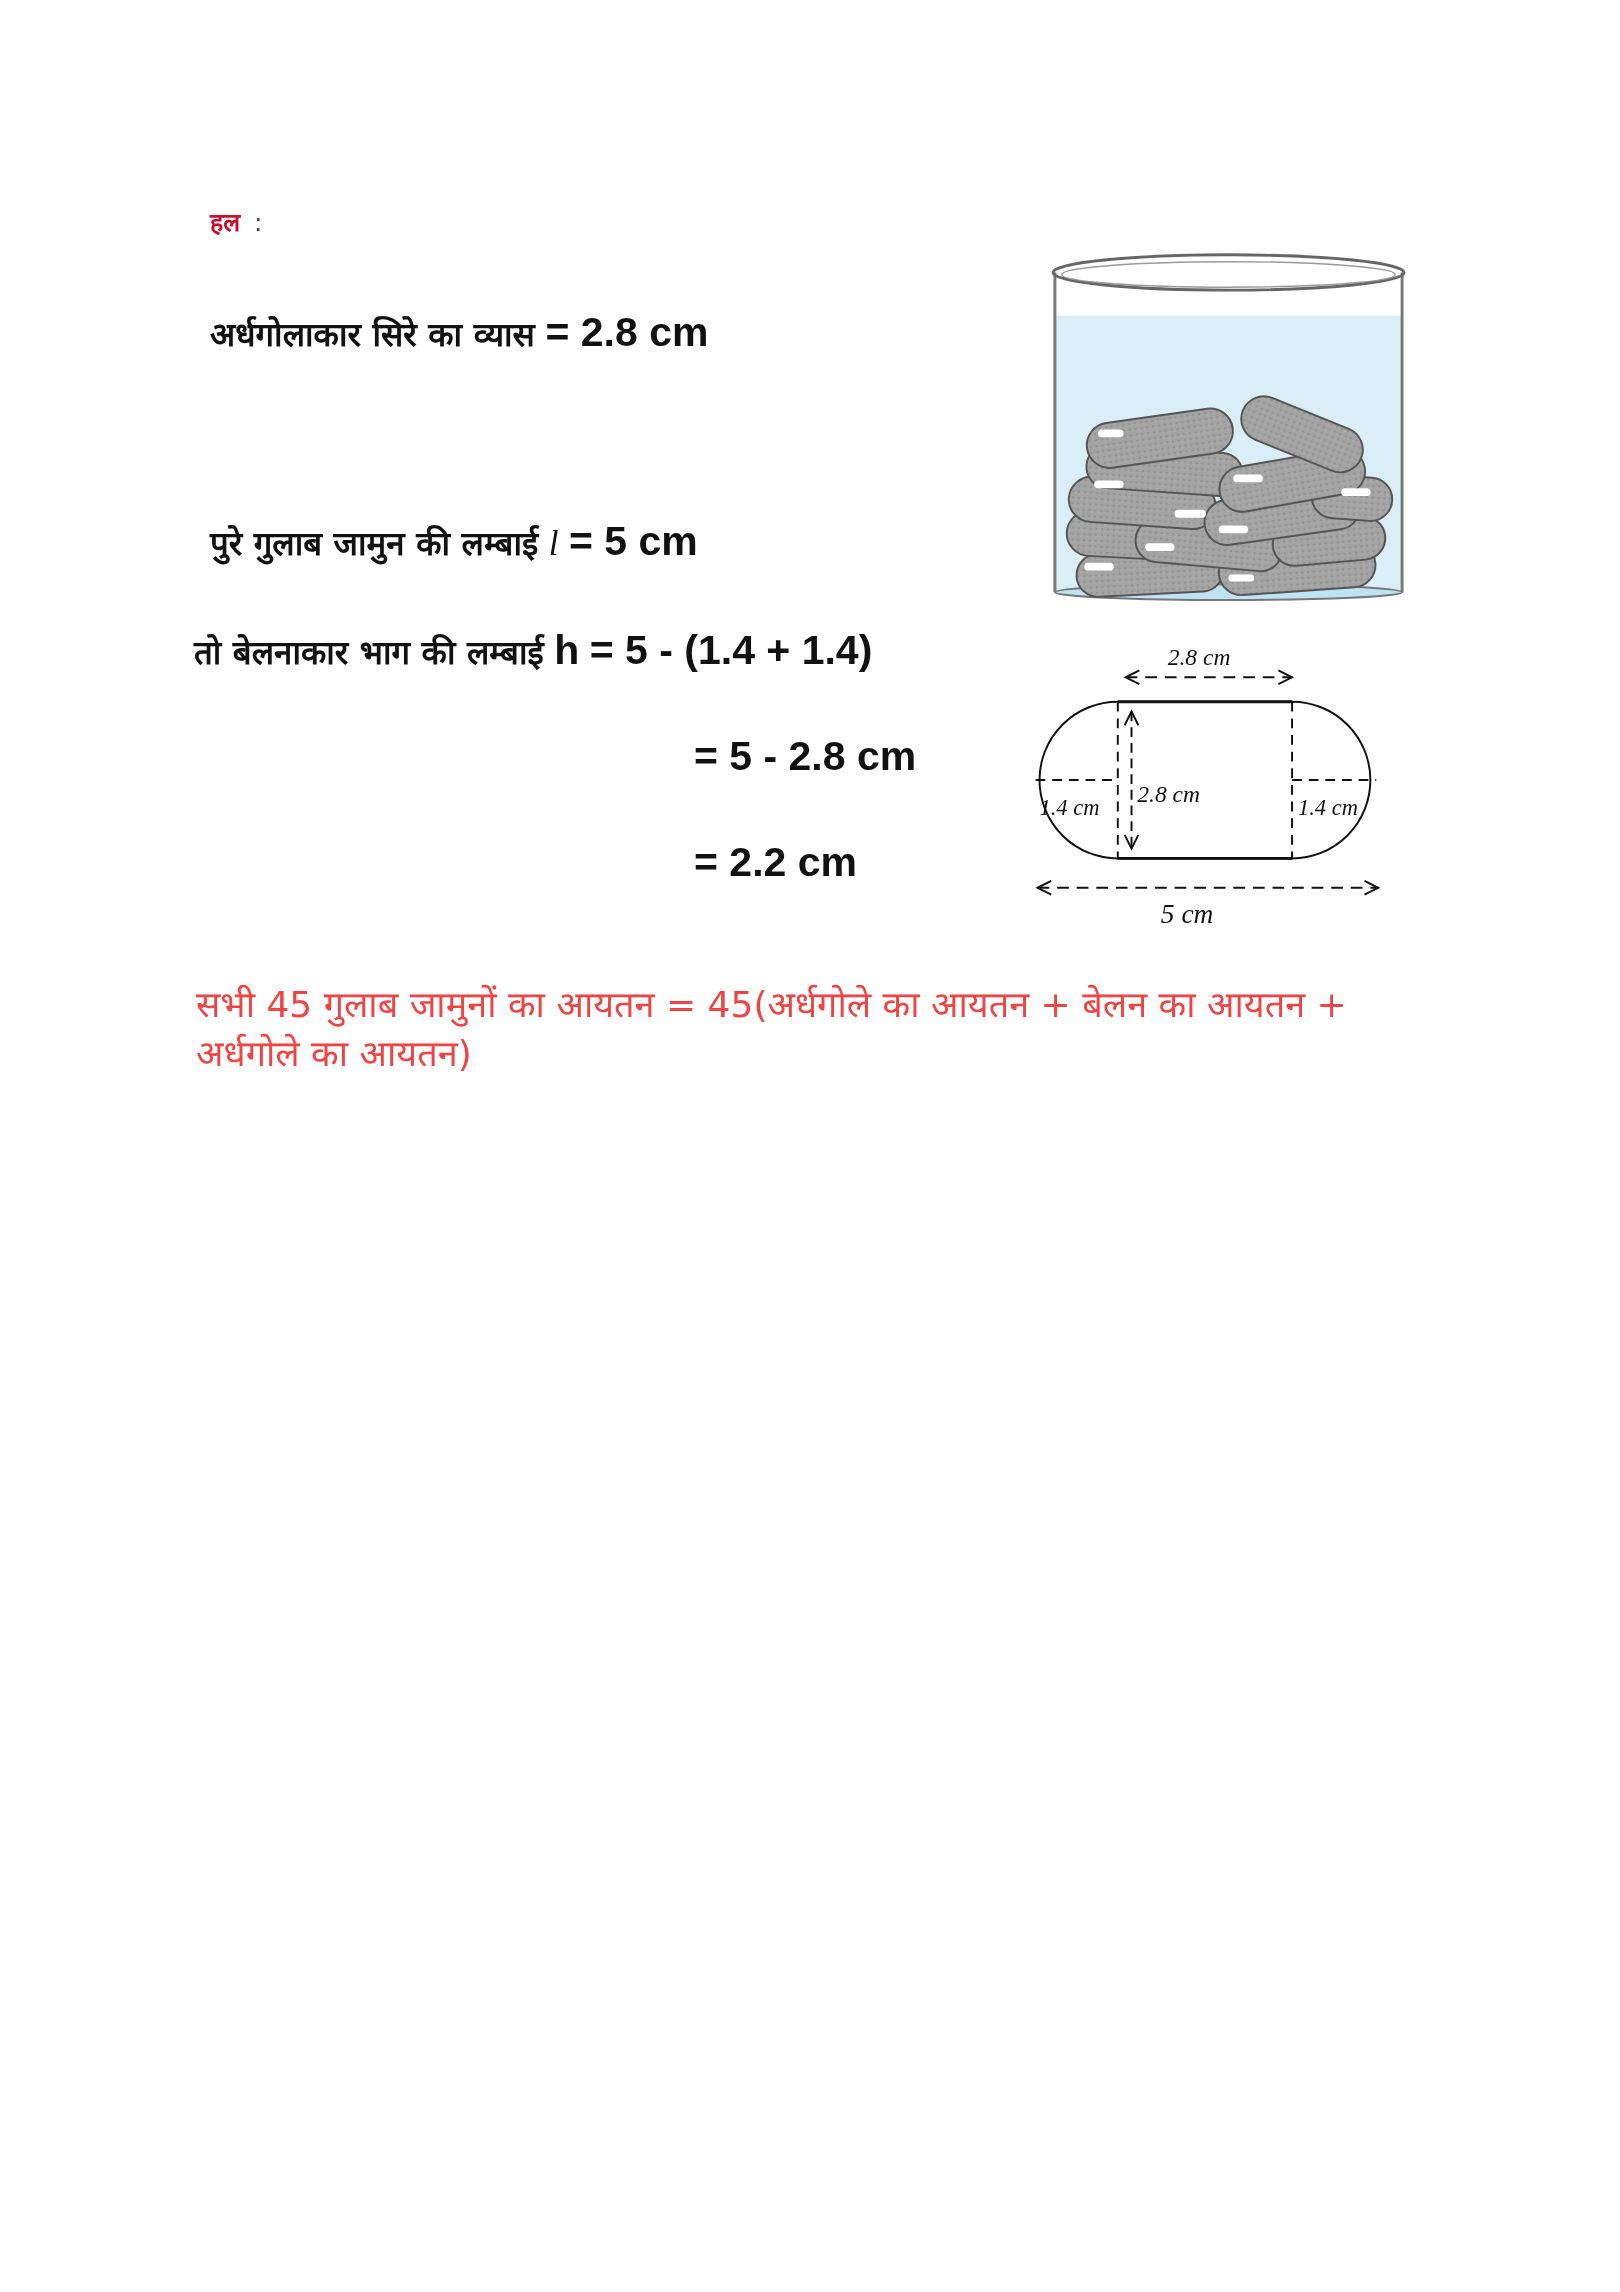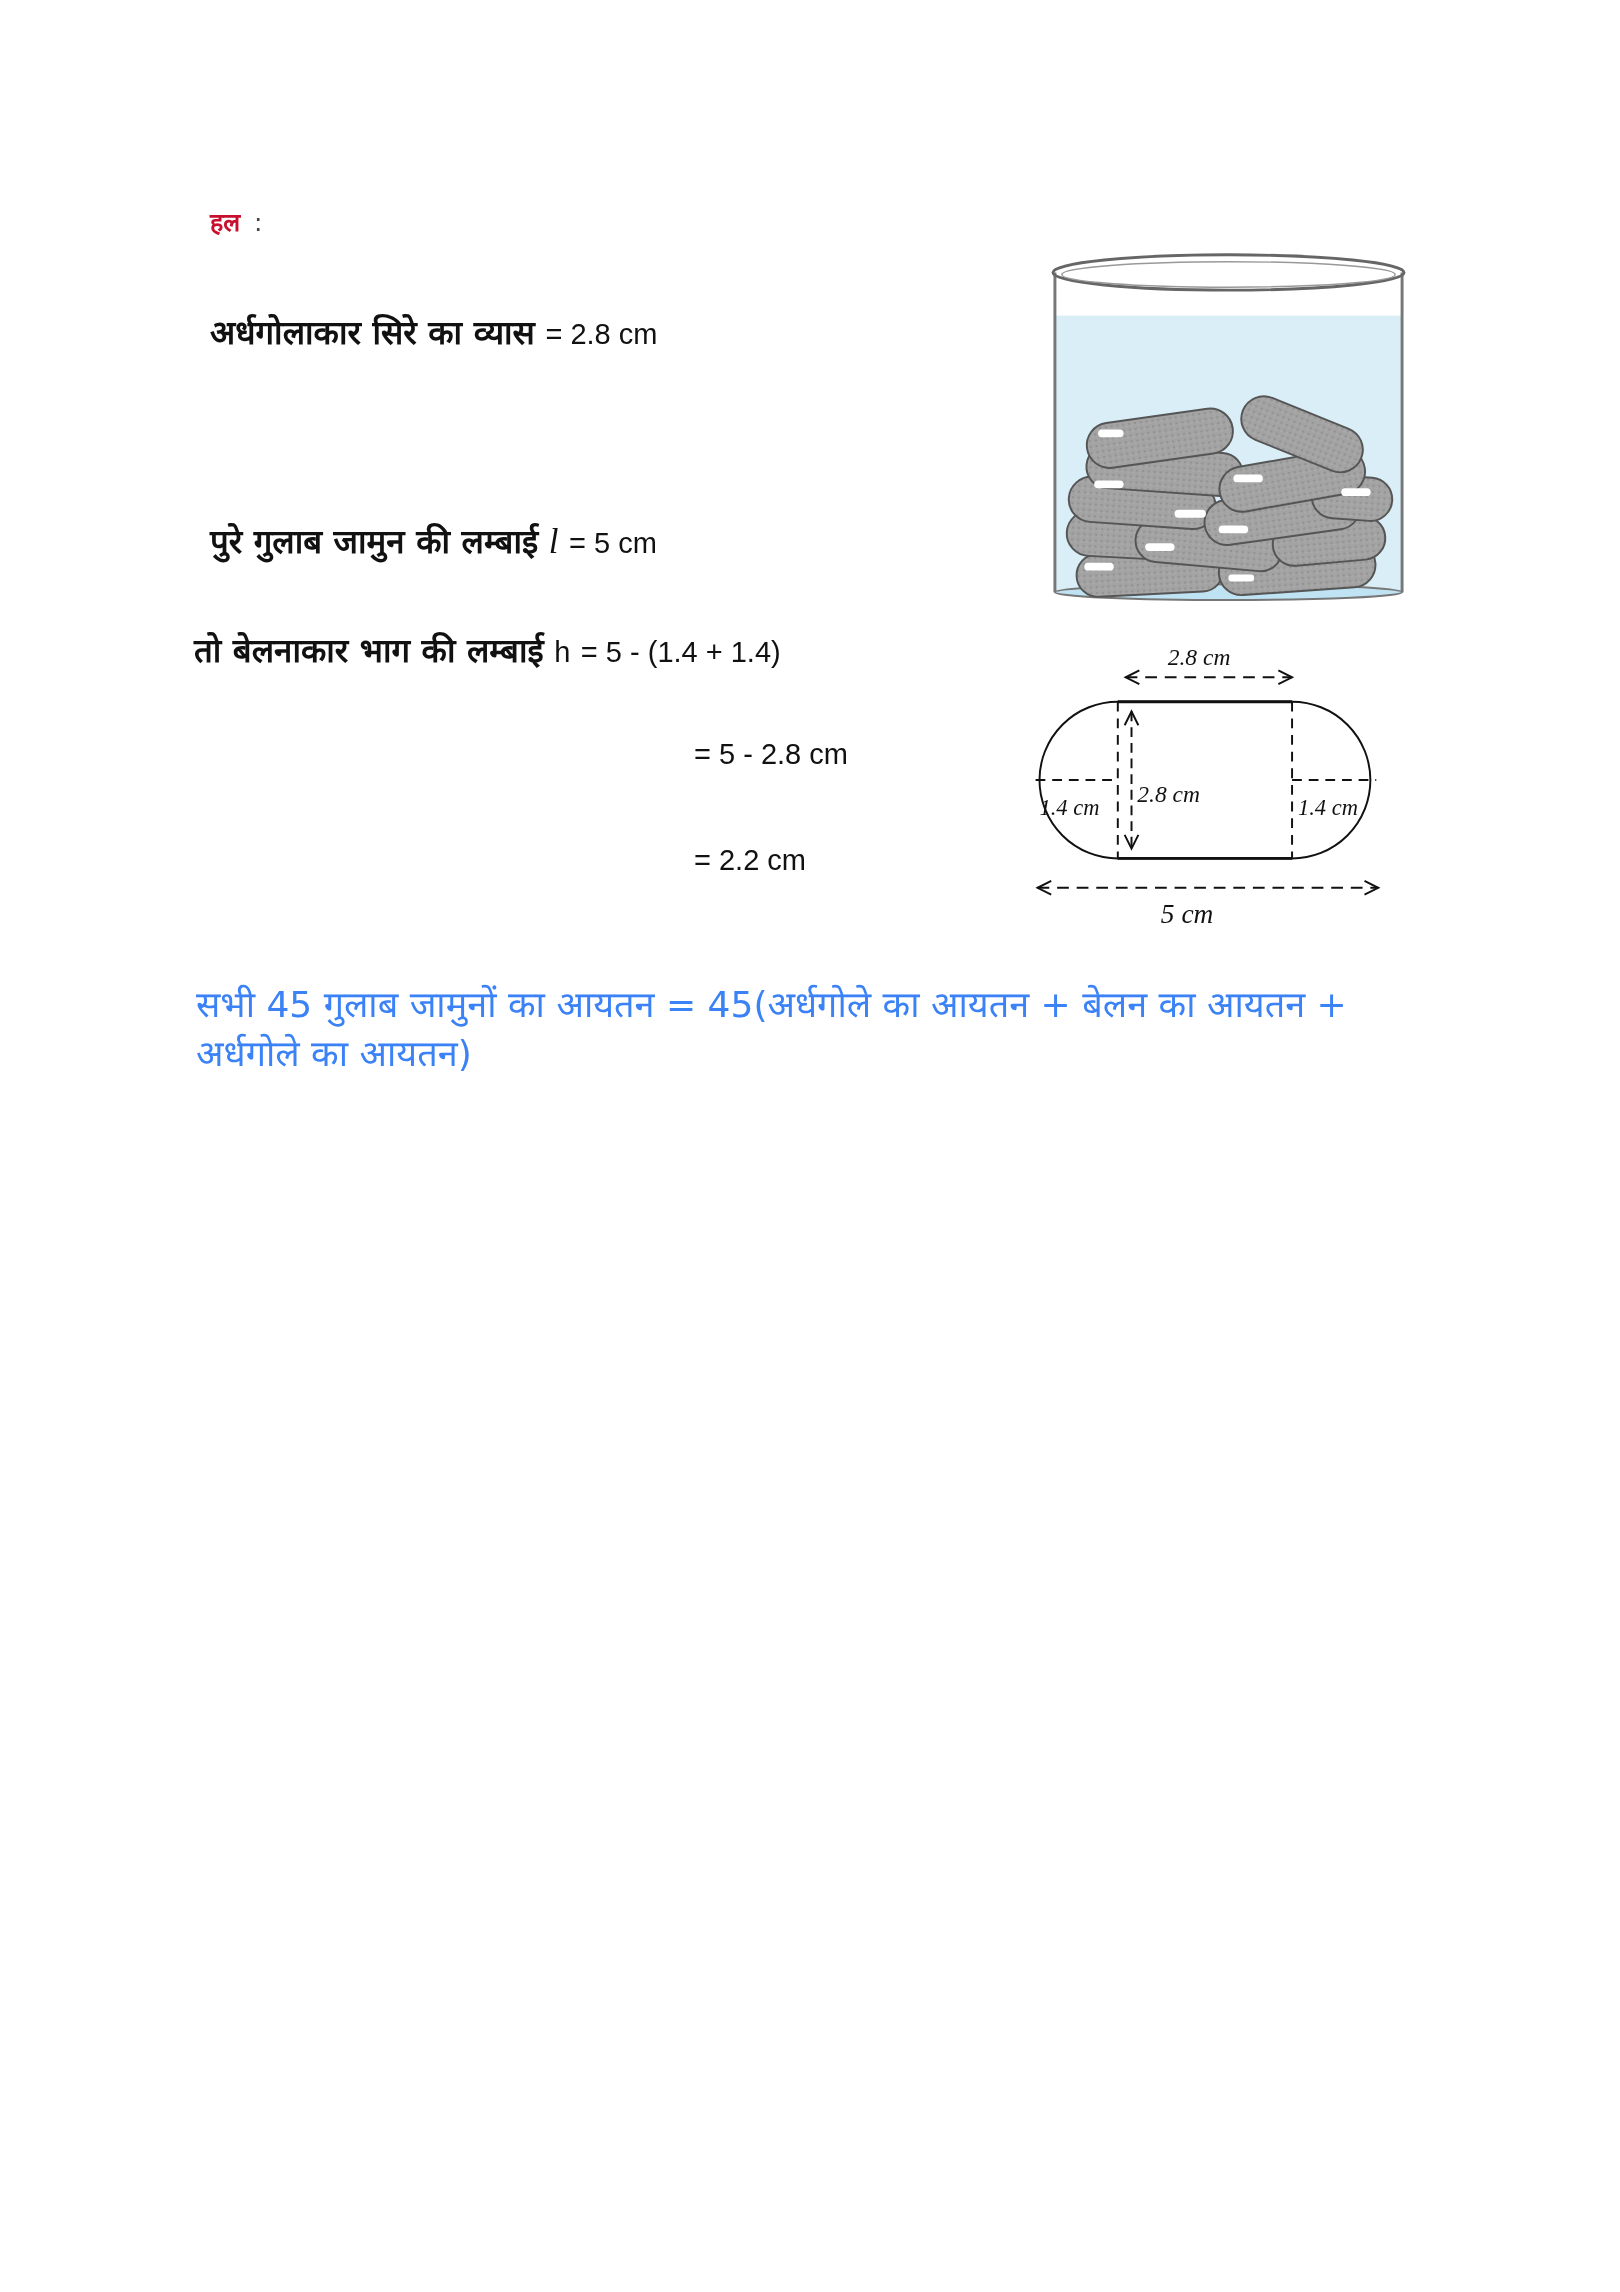--- a/index.html
+++ b/index.html
@@ -6,32 +6,32 @@
     body { width: 1620px; height: 2293px; position: relative; overflow: hidden;
            font-family: "Liberation Sans", "DejaVu Sans", sans-serif; color: #111; }
     .page { position: absolute; left: 0; top: 0; width: 1620px; height: 2293px; }
 
     .heading { position: absolute; left: 210px; top: 204px; font-size: 25px; font-weight: bold;
                color: #c8102e; font-family: "DejaVu Sans", sans-serif; }
     .heading .colon { color: #444; margin-left: 13.7px; font-weight: normal; }
 
     .line { position: absolute; font-size: 33px; white-space: nowrap; font-family: "DejaVu Sans", sans-serif; }
     .line .hi { font-weight: bold; }
-    .line .math { font-family: "Liberation Sans", sans-serif; font-weight: normal; font-size: 29px; }
+    .line .math { font-family: "Liberation Sans", sans-serif; font-weight: bold; font-size: 41px; }
     .line .var { font-family: "Liberation Serif", serif; font-style: italic; font-size: 35px; }
 
     #l1 { left: 210px; top: 309px; }
     #l2 { left: 210px; top: 414px; }
     #l3 { left: 210px; top: 518px; }
     #l4 { left: 194px; top: 627px; }
     #l5 { left: 694px; top: 733px; }
     #l6 { left: 694px; top: 839px; text-align: right; }
 
     .para { position: absolute; left: 196px; top: 980px; width: 1235px; font-size: 36px;
-            line-height: 49px; font-family: "DejaVu Sans", sans-serif; color: #3b82f6; }
+            line-height: 49px; font-family: "DejaVu Sans", sans-serif; color: #ef4444; }
 
     .figure-jar { position: absolute; left: 1047px; top: 247px; width: 363px; height: 355px; }
     .figure-diagram { position: absolute; left: 1016px; top: 637px; width: 372px; height: 294px; }
   </style>
 </head>
 <body>
 
 <div class="page">
 
   <div class="heading">

